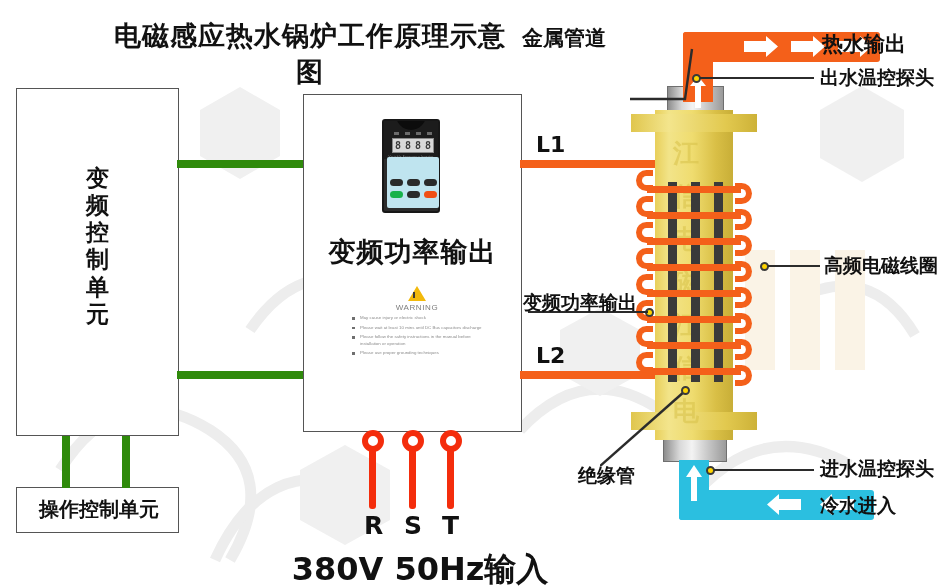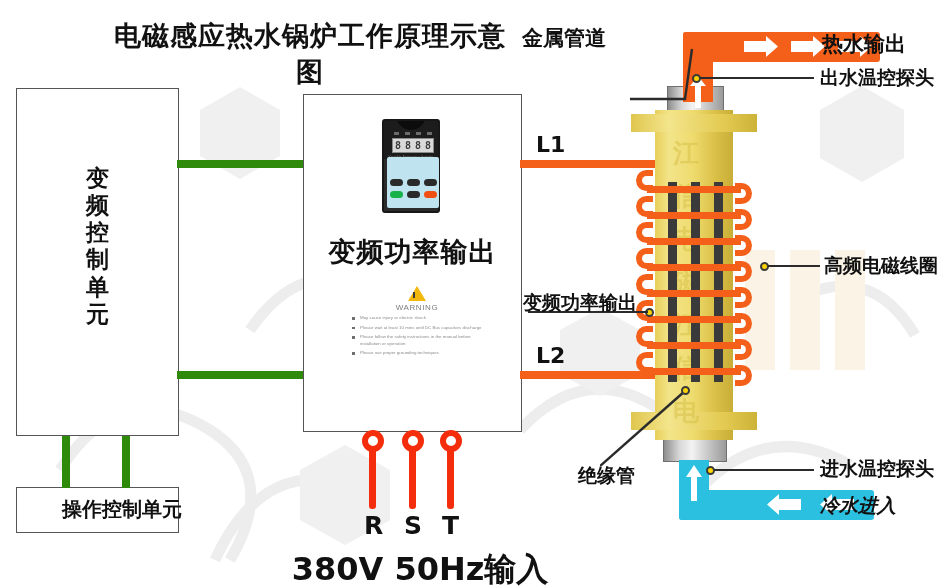--- a/index.html
+++ b/index.html
@@ -20,21 +20,21 @@
 
   #vfd-ctrl-box{left:16px;top:88px;width:163px;height:348px;}
   #vfd-ctrl-label{position:absolute;left:16px;top:165px;width:163px;text-align:center;
       font-size:23px;font-weight:bold;color:#111;line-height:1.18;
       font-family:"DejaVu Sans","Liberation Sans",sans-serif;}
   #vfd-ctrl-label span{display:block;}
 
   #op-ctrl-box{left:16px;top:487px;width:163px;height:46px;}
   #op-ctrl-label{position:absolute;left:16px;top:496px;width:166px;text-align:center;
       font-size:20px;font-weight:bold;color:#111;
-      font-family:"DejaVu Sans","Liberation Sans",sans-serif;margin-left:23px;}
+      font-family:"DejaVu Sans","Liberation Sans",sans-serif;}
 
   #panel-box{left:303px;top:94px;width:219px;height:338px;border:1.8px solid #555;}
 
   
   .wire-green{position:absolute;background:#2f8a0b;}
   
   .wire-orange{position:absolute;background:#f4601a;}
   
   .leg{position:absolute;background:#f42d0c;width:7px;border-radius:3px;}
   .leg-ring{position:absolute;width:22px;height:22px;border-radius:50%;
@@ -338,15 +338,15 @@
   <svg class="wm" width="120" height="90" style="left:600px;top:388px;">
     <polyline points="0,78 85,3" fill="none" stroke="#2b2b2b" stroke-width="2.4"></polyline>
   </svg>
   <div class="dot" style="left:681px;top:386px;"></div>
   <div class="callout" style="left:578px;top:463px;">绝缘管</div>
 
   <div class="dot" style="left:706px;top:466px;"></div>
   <div class="lead" style="left:714px;top:469px;width:100px;"></div>
   <div class="callout" style="left:820px;top:456px;">进水温控探头</div>
 
-  <div class="callout" style="left:820px;top:493px;font-style:italic;">冷水进入</div>
+  <div class="callout" style="left:820px;top:493px;">冷水进入</div>
 
 </div>
 
 </body></html>

